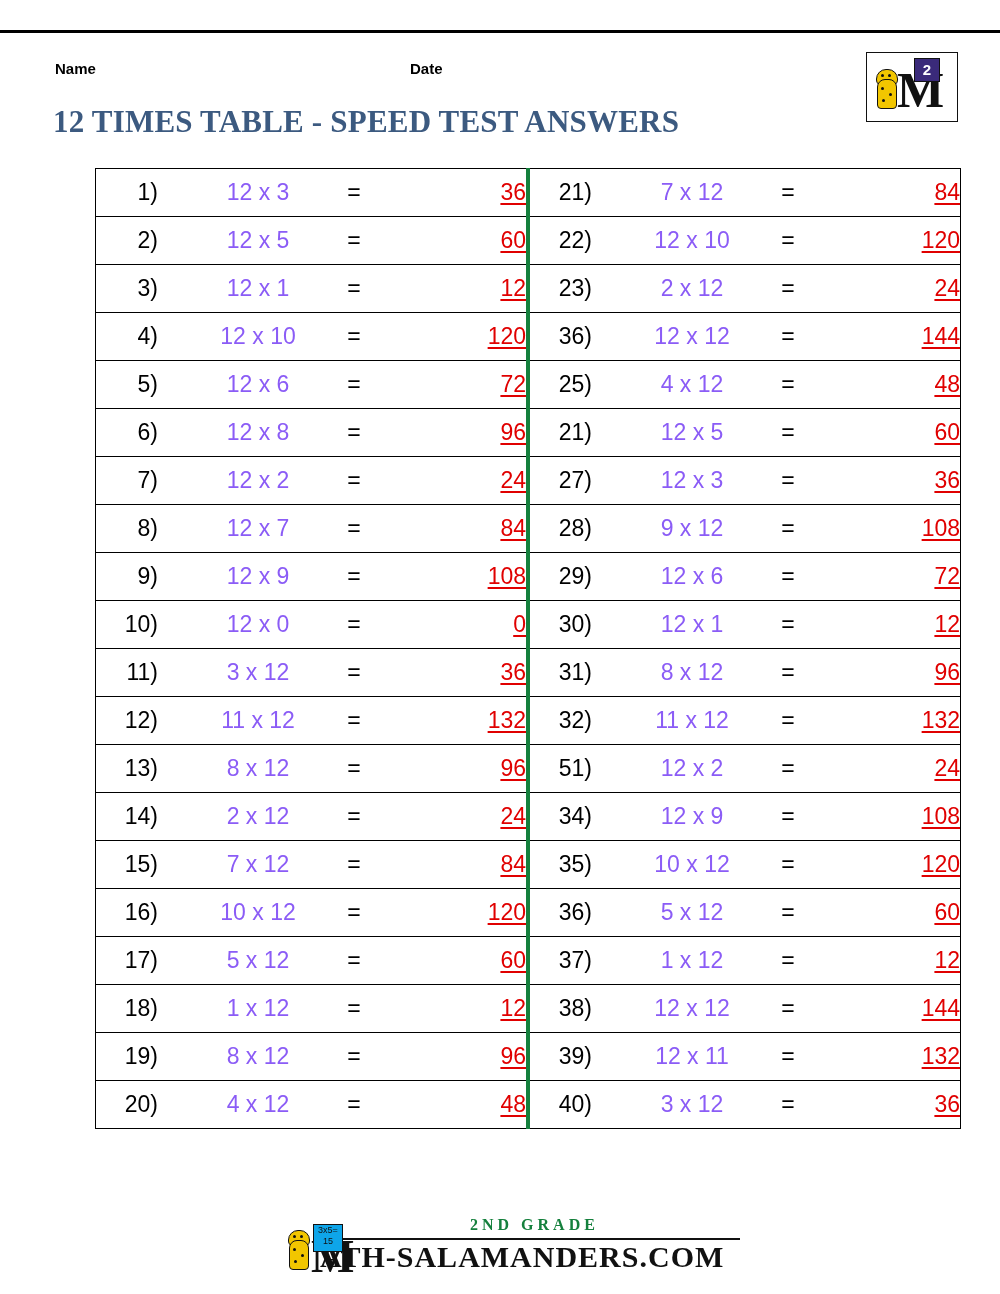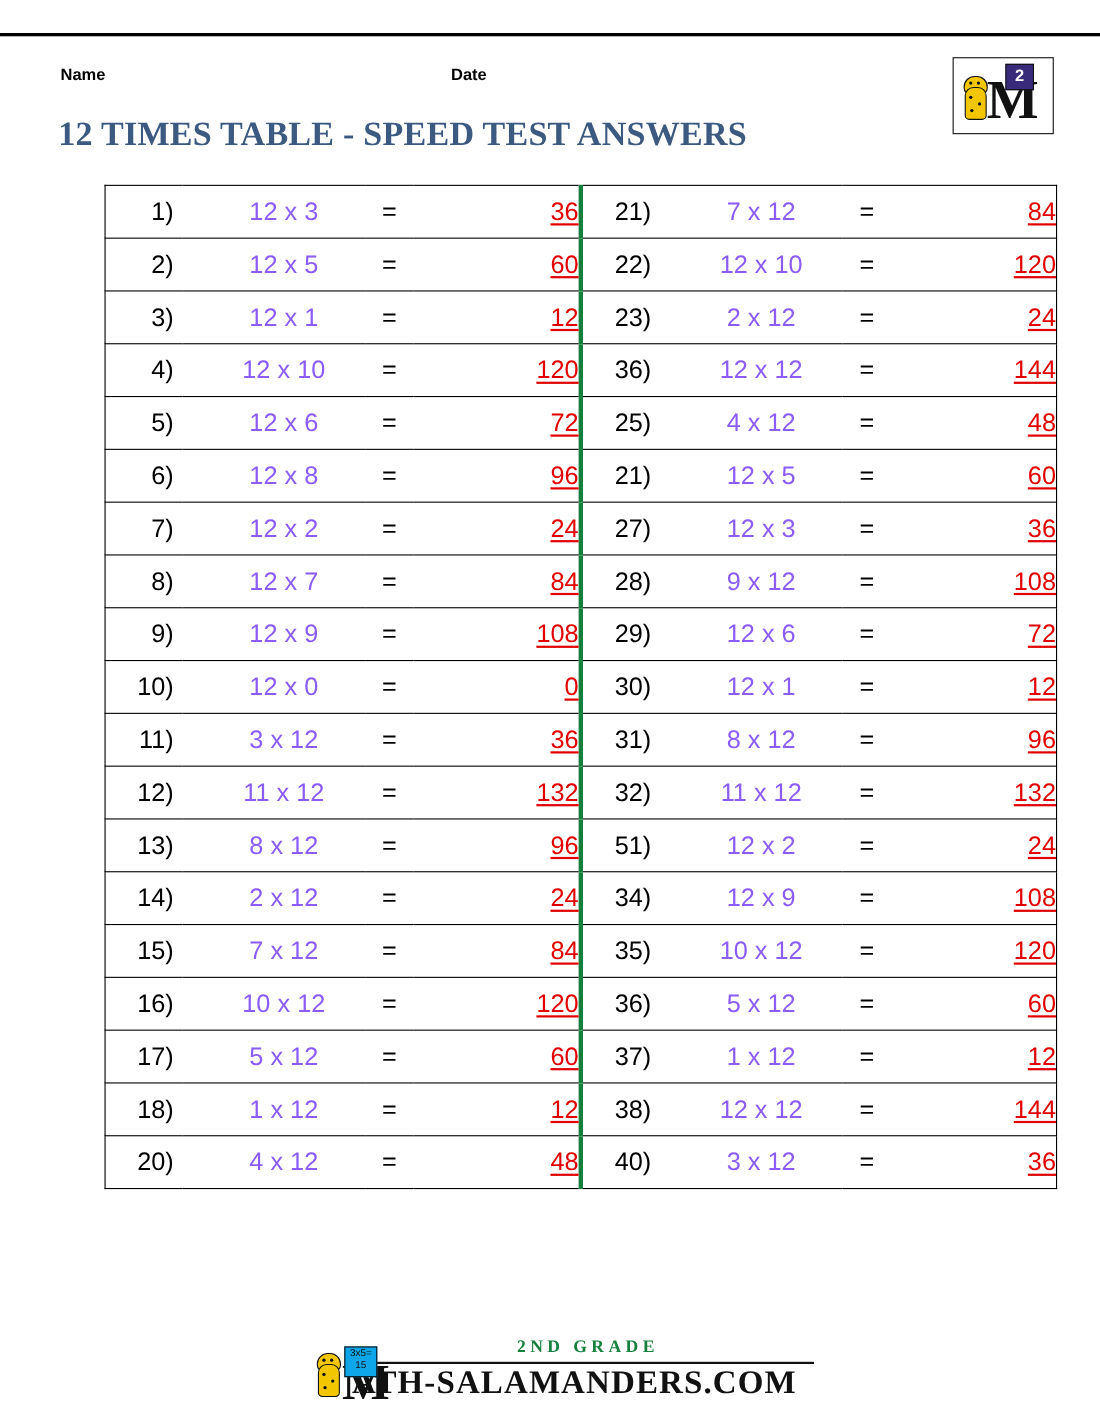--- a/index.html
+++ b/index.html
@@ -468,20 +468,30 @@
       </tr>
       <tr>
         <td class="num">18)</td>
         <td class="expr">1 x 12</td>
         <td class="eq">=</td>
         <td class="ans"><span>12</span></td>
         <td class="numR">38)</td>
         <td class="expr">12 x 12</td>
         <td class="eq">=</td>
         <td class="ans"><span>144</span></td>
+      </tr>
+      <tr>
+        <td class="num">19)</td>
+        <td class="expr">8 x 12</td>
+        <td class="eq">=</td>
+        <td class="ans"><span>96</span></td>
+        <td class="numR">39)</td>
+        <td class="expr">12 x 11</td>
+        <td class="eq">=</td>
+        <td class="ans"><span>132</span></td>
       </tr>
       <tr>
         <td class="num">20)</td>
         <td class="expr">4 x 12</td>
         <td class="eq">=</td>
         <td class="ans"><span>48</span></td>
         <td class="numR">40)</td>
         <td class="expr">3 x 12</td>
         <td class="eq">=</td>
         <td class="ans"><span>36</span></td>

